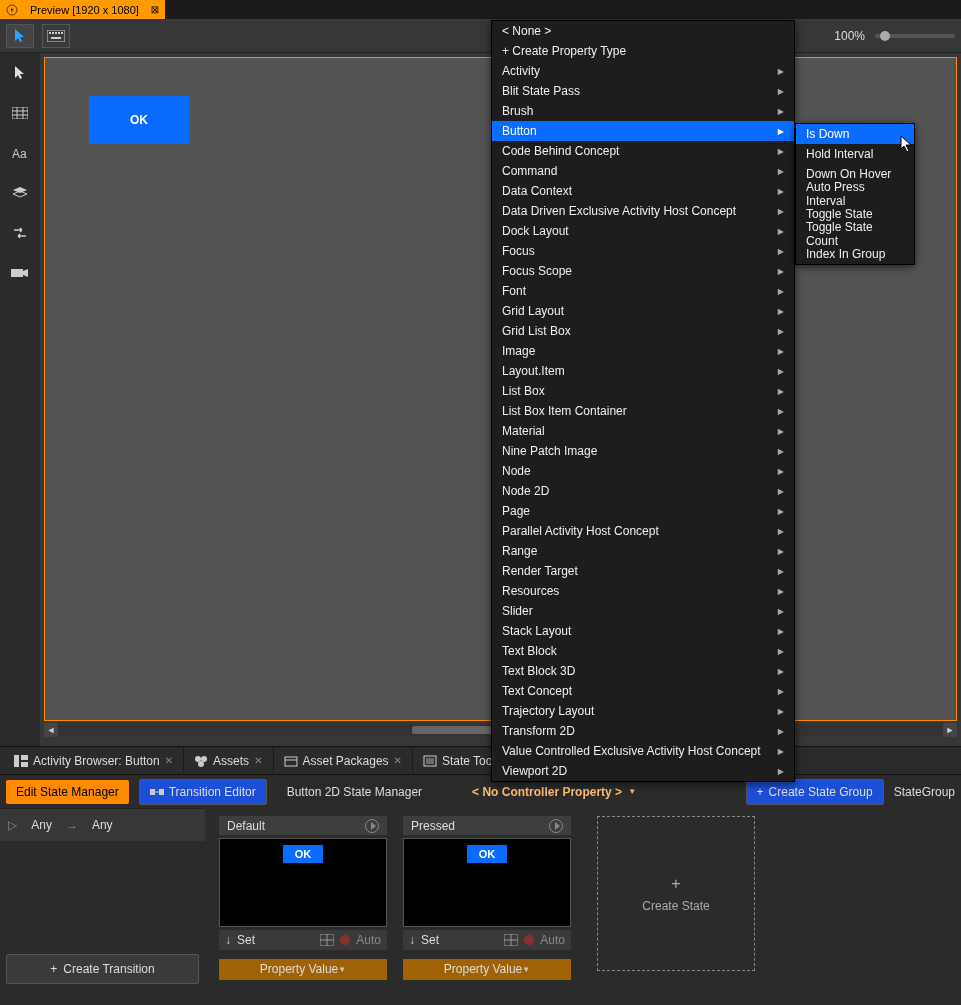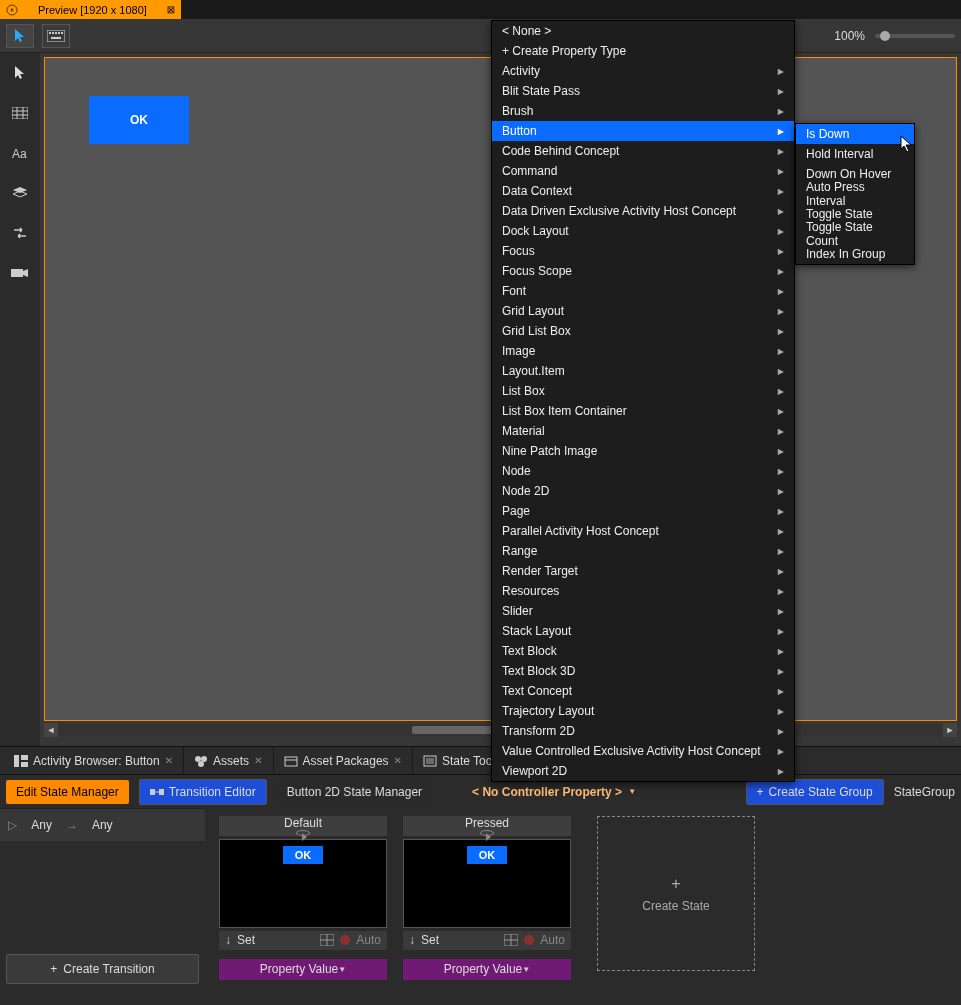--- a/index.html
+++ b/index.html
@@ -1,19 +1,19 @@
 <!DOCTYPE html>
 <html><head>
 <meta charset="utf-8">
 <style>
 * { margin:0; padding:0; box-sizing:border-box; font-family:"Segoe UI",Arial,sans-serif; font-size:12px; }
 body { background:#2b2b2b; color:#ddd; width:961px; height:1005px; overflow:hidden; position:relative; }
 
 .titlebar { height:19px; background:#1a1a1a; display:flex; align-items:center; }
-.title-tab { background:#ff9a00; color:#000; height:19px; display:flex; align-items:center; padding:0 6px; gap:20px; }
+.title-tab { background:#ff9a00; color:#000; height:19px; display:flex; align-items:center; padding:0 6px; gap:12px; }
 .title-tab .txt { font-size:11px; }
 .close-x { font-size:10px; }
 
 .toolbar-row { height:34px; background:#373737; border-bottom:1px solid #222; display:flex; align-items:center; padding:0 6px; gap:8px; }
 .tb-icon { width:28px; height:24px; display:flex; align-items:center; justify-content:center; border:1px solid #555; background:#3a3a3a; }
 .tb-icon.active { background:#444; }
 .zoom-group { margin-left:auto; display:flex; align-items:center; gap:10px; }
 .slider { width:80px; height:4px; background:#555; border-radius:2px; position:relative; }
 .slider-thumb { width:10px; height:10px; background:#aaa; border-radius:50%; position:absolute; top:-3px; left:5px; }
 
@@ -57,28 +57,28 @@
 .state-row .play { color:#888; }
 .state-row .arrow { color:#888; }
 
 .states-area { display:flex; background:#2b2b2b; height:180px; }
 .left-col { width:205px; display:flex; flex-direction:column; }
 .left-spacer { flex:1; background:#2b2b2b; }
 .create-trans { height:30px; background:#3a3a3a; border:1px solid #555; margin:4px 6px; display:flex; align-items:center; justify-content:center; gap:6px; color:#ddd; border-radius:2px; }
 
 .states-strip { flex:1; display:flex; gap:16px; padding:8px 14px; }
 .state-card { width:168px; display:flex; flex-direction:column; gap:3px; }
-.card-head { height:20px; background:#3e3e3e; display:flex; align-items:center; padding:0 8px; justify-content:space-between;flex-direction:column; }
+.card-head { height:20px; background:#3e3e3e; display:flex; align-items:center; padding:0 8px; justify-content:space-between; }
 .card-head .rec { width:14px; height:14px; border:1px solid #888; border-radius:50%; position:relative; }
 .card-head .rec::after{content:'';position:absolute;inset:3px;border-left:5px solid #888;border-top:4px solid transparent;border-bottom:4px solid transparent;left:5px;top:2px;}
 .card-thumb { height:92px; background:#000; border:1px solid #555; display:flex; align-items:flex-start; justify-content:center; padding-top:6px; }
 .thumb-ok { background:#0a6cff; color:#fff; padding:3px 12px; font-weight:600; font-size:11px; }
 .card-ctrl { height:20px; background:#3a3a3a; display:flex; align-items:center; padding:0 6px; gap:6px; }
 .card-ctrl .dot { width:10px; height:10px; background:#8a3030; border-radius:50%; }
-.card-drop { height:22px; background:#701a75; display:flex; align-items:center; justify-content:center; gap:0; margin-top:6px; }
+.card-drop { height:22px; background:#a16207; display:flex; align-items:center; justify-content:center; gap:0; margin-top:6px; }
 .card-drop .tri { font-size:8px; color:#ccc; }
 
 .create-state { width:158px; height:155px; border:1px dashed #888; display:flex; flex-direction:col; align-items:center; justify-content:center; color:#aaa; flex-direction:column; gap:6px; margin-left:10px; }
 .create-state .plus { font-size:16px; }
 
 svg { display:block; }
 </style>
 </head>
 <body>
 

